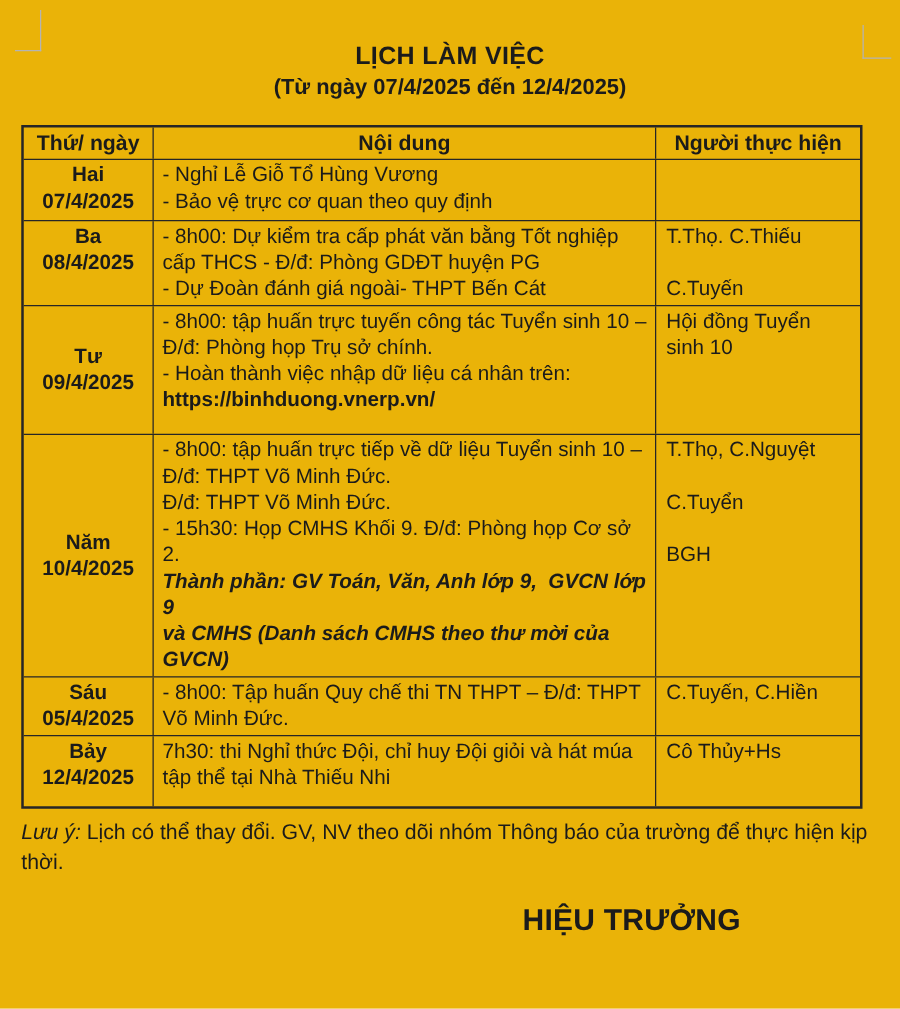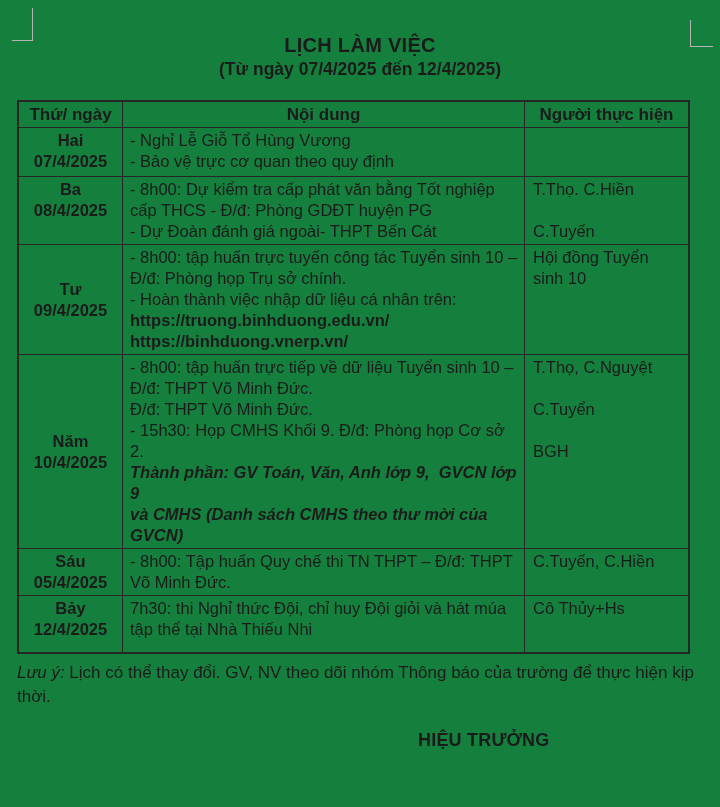--- a/index.html
+++ b/index.html
@@ -1,19 +1,19 @@
 <!DOCTYPE html>
 <html lang="vi"><head>
 <meta charset="utf-8">
 <style>
   html,body{margin:0;padding:0;background:#ffffff;}
   .page{
     position:relative;
     width:720px;height:807px;
-    background:#15803d;
+    background:#eab308;
     font-family:"Liberation Sans","DejaVu Sans",sans-serif;
     color:#1b1b1b;
     overflow:hidden;
   }
   
   .corner-tl{
     position:absolute;left:12px;top:8px;width:20px;height:32px;
     border-right:1px solid #b4b4b4;border-bottom:1px solid #b4b4b4;
   }
   .corner-tr{
@@ -80,21 +80,21 @@
   .note{
     margin:7px 10px 0 17px;
     width:694px;
     font-size:17px;line-height:23.5px;
   }
   .note-label{font-style:italic;}
   .signature{
     margin-top:22px;
     margin-left:418px;
     width:fit-content;
-    font-weight:700;font-size:18px;letter-spacing:0.2px;
+    font-weight:700;font-size:24px;letter-spacing:0.2px;
   }
 </style>
 </head>
 <body>
 
 <div class="page">
   <div class="corner-tl"></div>
   <div class="corner-tr"></div>
 
   <div class="title-block">
@@ -125,36 +125,35 @@
       <div class="cell cell-day">
         <div class="day-name">Ba</div>
         <div class="day-date">08/4/2025</div>
       </div>
       <div class="cell cell-content">
             <div class="cline">- 8h00: Dự kiểm tra cấp phát văn bằng Tốt nghiệp</div>
             <div class="cline">cấp THCS - Đ/đ: Phòng GDĐT huyện PG</div>
             <div class="cline">- Dự Đoàn đánh giá ngoài- THPT Bến Cát</div>
           </div>
       <div class="cell cell-person">
-            <div class="pline">T.Thọ. C.Hiền</div>
+            <div class="pline">T.Thọ. C.Thiếu</div>
             <div class="pline"></div>
             <div class="pline">C.Tuyến</div>
           </div>
     </div>
 
     <div class="trow">
       <div class="cell cell-day">
         <div class="day-name">Tư</div>
         <div class="day-date">09/4/2025</div>
       </div>
       <div class="cell cell-content">
             <div class="cline">- 8h00: tập huấn trực tuyến công tác Tuyển sinh 10 –</div>
             <div class="cline">Đ/đ: Phòng họp Trụ sở chính.</div>
             <div class="cline">- Hoàn thành việc nhập dữ liệu cá nhân trên:</div>
-            <div class="cline bold">https://truong.binhduong.edu.vn/</div>
             <div class="cline bold">https://binhduong.vnerp.vn/</div>
           </div>
       <div class="cell cell-person">
             <div class="pline">Hội đồng Tuyển</div>
             <div class="pline">sinh 10</div>
             <div class="pline"></div>
           </div>
     </div>
 
     <div class="trow">

